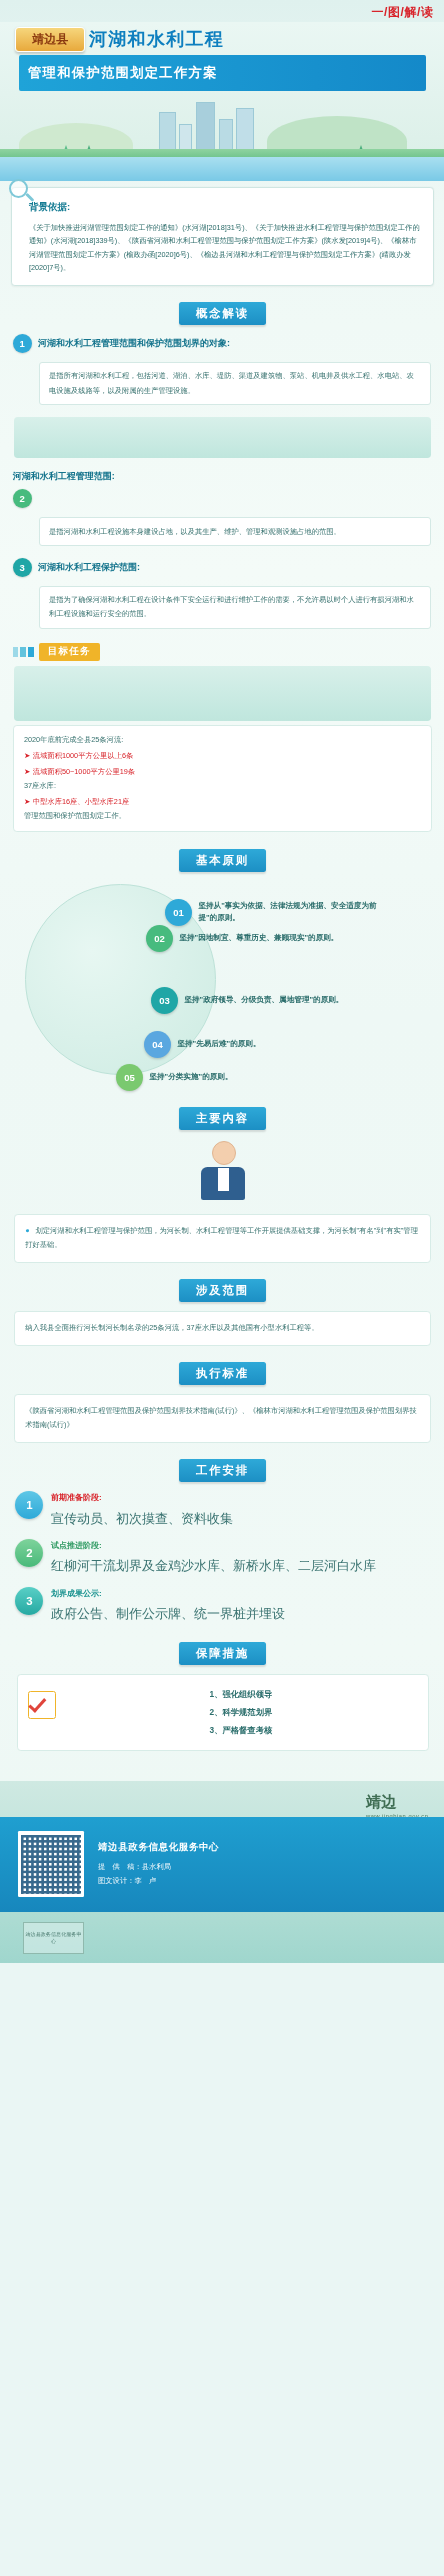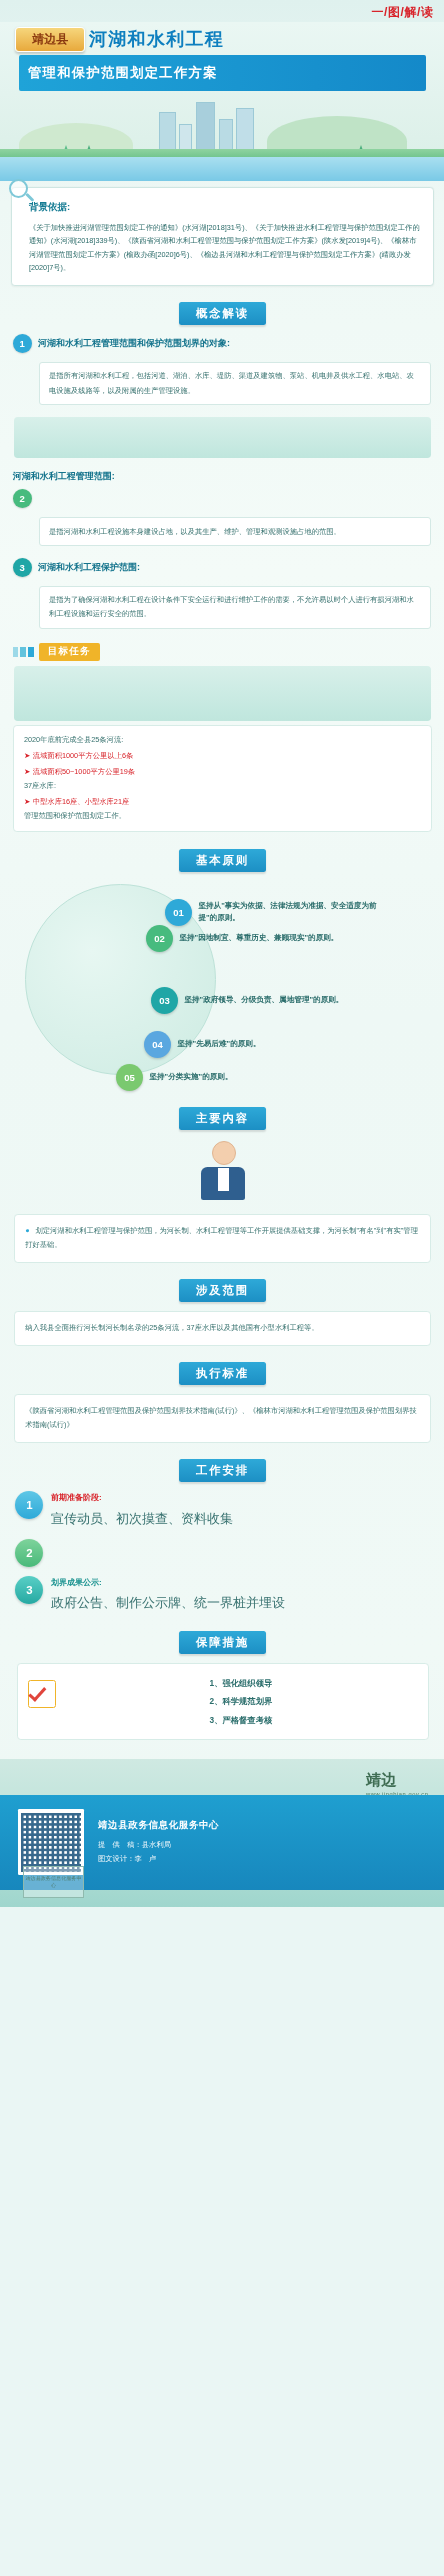--- a/index.html
+++ b/index.html
@@ -232,21 +232,21 @@
     position:absolute; left:10.2px; top:16.5px; width:28px;height:28px;
   }
   .check-mark .box{ position:absolute;inset:0;border:1.9px solid #f0b429;border-radius:2.5px;}
   .check-mark .tick{
     position:absolute; left:5.1px; top:3.8px; width:9px;height:16.5px;
     border:solid #e0453c; border-width:0 3.2px 3.2px 0; transform:rotate(42deg);
   }
 
   
   .footer {
-    margin-top:19px; position:relative; height:148px;
+    margin-top:30px; position:relative; height:182px;
     background:linear-gradient(180deg,#cfe9e2 0%, #bfe3da 40%, #9fd6cd 100%);
   }
   .footer-band {
     position:absolute; left:0; top:36px; width:445px; height:95px;
     background:linear-gradient(180deg,#1f9fd0,#1787bd);
     display:flex; align-items:center; padding:0 18px; gap:14px;
   }
   .qr {
     width:66px;height:66px;background:#fff;padding:3.2px;border-radius:1.3px;
     flex:0 0 auto;
@@ -426,20 +426,24 @@
   <div class="step">
     <div class="step-num">1</div>
     <div class="step-body">
       <div class="step-h">前期准备阶段:</div>
       <div class="step-p">宣传动员、初次摸查、资料收集</div>
     </div>
   </div>
 
   <div class="step">
     <div class="step-num g">2</div>
+    <div class="step-body">
+      <div class="step-h green">试点推进阶段:</div>
+      <div class="step-p">红柳河干流划界及金鸡沙水库、新桥水库、二层河白水库</div>
+    </div>
   </div>
 
   <div class="step">
     <div class="step-num t">3</div>
     <div class="step-body">
       <div class="step-h teal">划界成果公示:</div>
       <div class="step-p">政府公告、制作公示牌、统一界桩并埋设</div>
     </div>
   </div>
 

